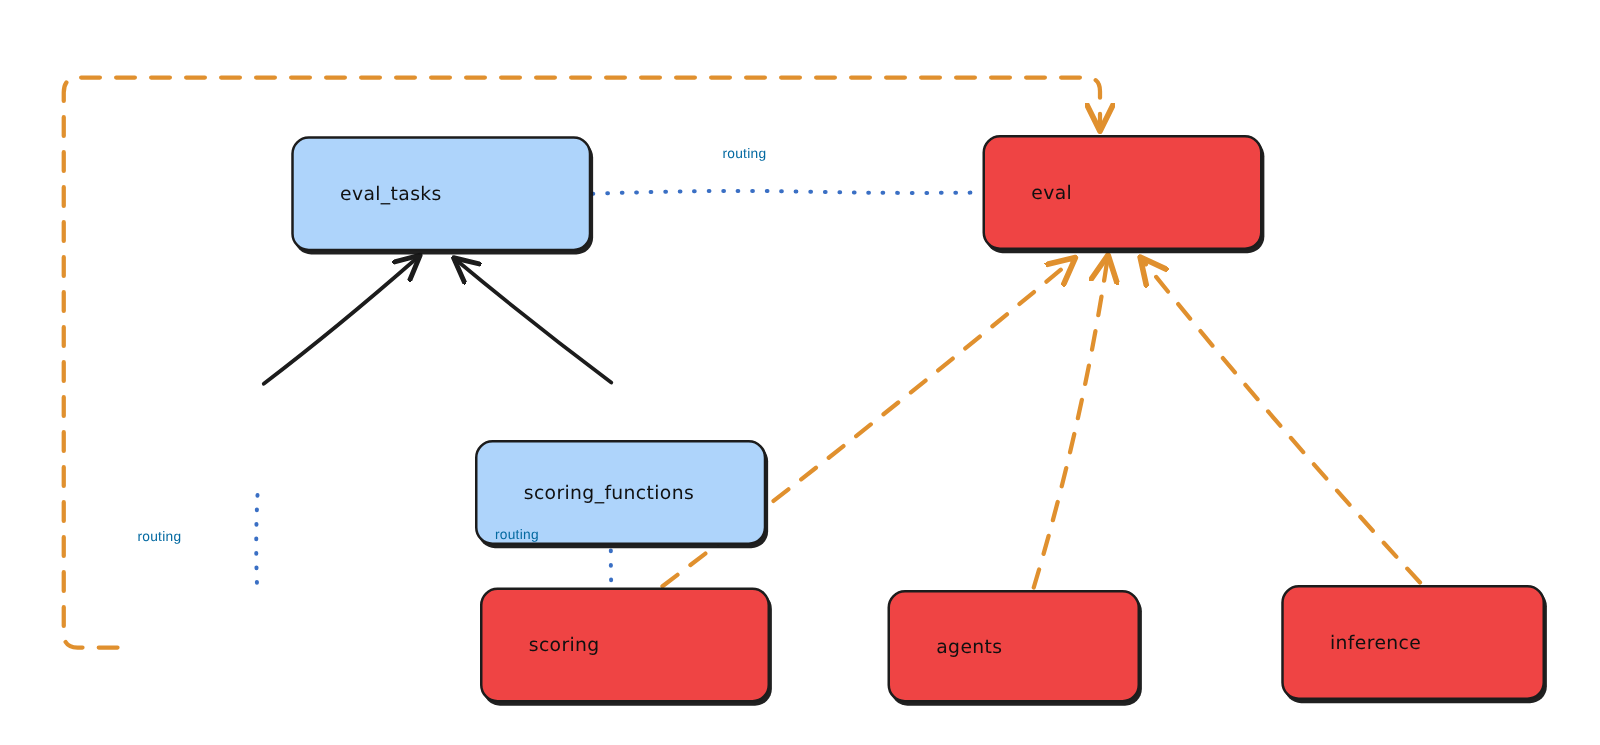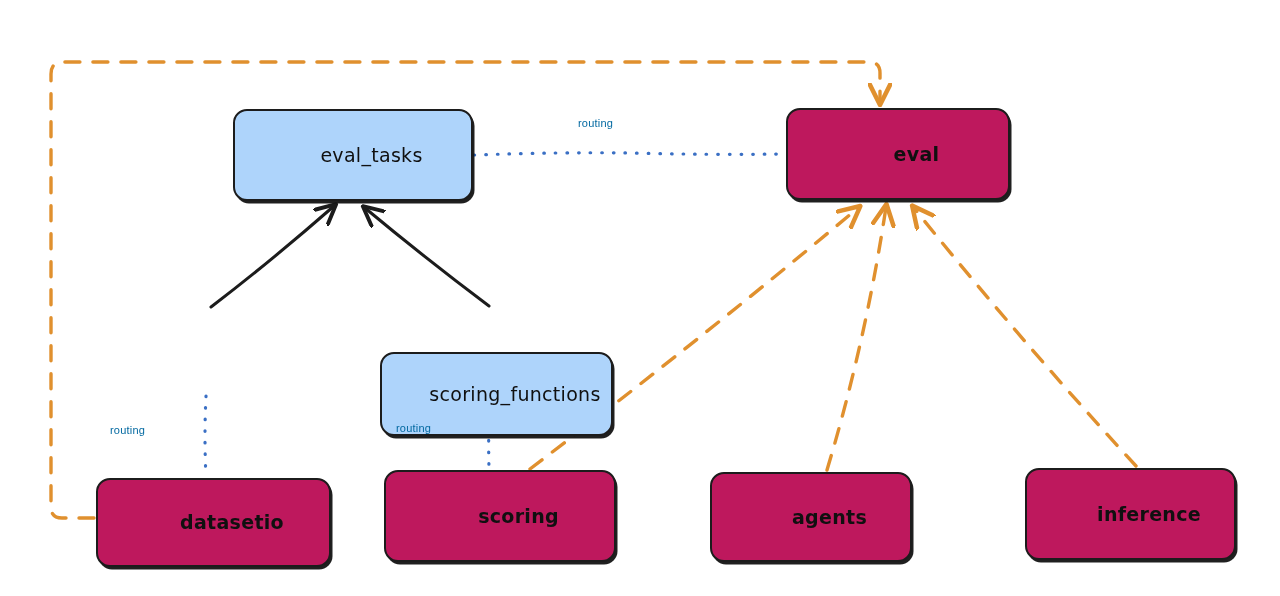--- a/index.html
+++ b/index.html
@@ -27,32 +27,32 @@
     width: 1280px;
     height: 596px;
   }
   .node {
     position: absolute;
     box-sizing: border-box;
     border: 2.6px solid #1c1c1c;
     border-radius: 14px;
     display: flex;
     align-items: center;
-    justify-content: center;
+    justify-content: flex-start;
     text-align: center;
     font-family: "DejaVu Sans", sans-serif;
-    font-size: 19px;
+    font-size: 15px;
     letter-spacing: 0.3px;
     color: #101010;
     box-shadow: 2px 3px 0 -0.5px rgba(20,20,20,0.95);
     z-index: 3;
     padding-left: 37px;
   }
   .node.blue { background: #aed4fb; }
-  .node.green { background: #be185d; font-weight: bold; }
+  .node.green { background: #ef4444; }
   .node .label {
     pointer-events: none;
     line-height: 1.1;
   }
   .edge-label {
     position: absolute;
     color: #0369a1;
     font-family: Liberation Sans, sans-serif;
     font-size: 11px;
     font-weight: 500;
@@ -102,23 +102,20 @@
 
   <div class="node green" style="left:786px; top:108px; width:224px; height:92px;">
     <span class="label">eval</span>
   </div>
 
 
   <div class="node blue" style="left:380px; top:308px; width:233px; height:84px;margin-top:44px;">
     <span class="label">scoring_functions</span>
   </div>
 
-  <div class="node green" style="left:96px; top:478px; width:235px; height:89px;">
-    <span class="label">datasetio</span>
-  </div>
 
   <div class="node green" style="left:384px; top:470px; width:232px; height:92px;">
     <span class="label">scoring</span>
   </div>
 
   <div class="node green" style="left:710px; top:472px; width:202px; height:90px;">
     <span class="label">agents</span>
   </div>
 
   <div class="node green" style="left:1025px; top:468px; width:211px; height:92px;">

